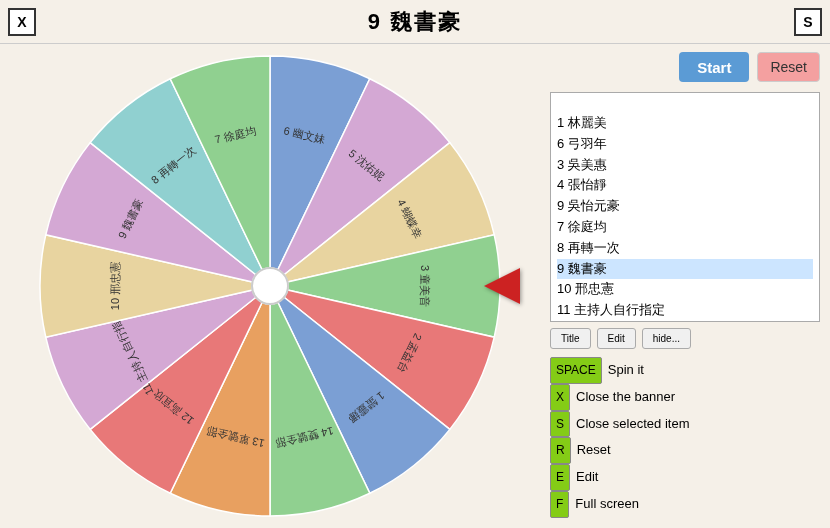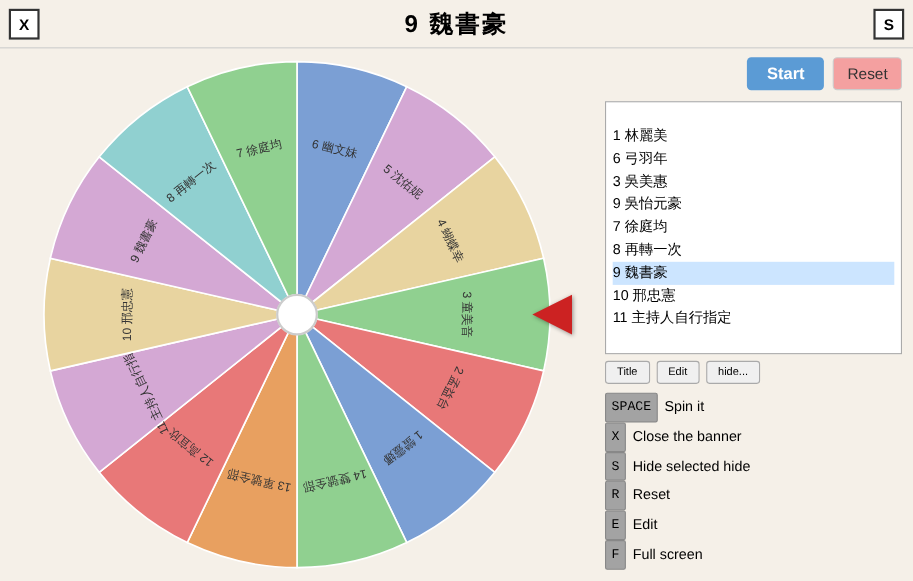--- a/index.html
+++ b/index.html
@@ -153,24 +153,24 @@
     }
 
     .shortcut-row {
       display: flex;
       align-items: center;
       gap: 6px;
     }
 
     .key-badge {
       border: 1px solid #888;
-      background: #a3a3a3;
+      background: #84cc16;
       padding: 1px 5px;
       font-size: 12px;
-      font-family: Liberation Mono, monospace;
+      font-family: Liberation Sans, sans-serif;
       border-radius: 2px;
       min-width: 18px;
       text-align: center;
     }
 
     
     #wheel-container {
       position: relative;
       width: 480px;
       height: 480px;
@@ -247,20 +247,21 @@
   <div id="right-panel">
     <div id="top-buttons">
       <button id="start-btn">Start</button>
       <button id="reset-btn">Reset</button>
     </div>
 
     <div id="name-list">
         <div>1 林麗美</div>
         <div>6 弓羽年</div>
         <div>3 吳美惠</div>
+        <div>4 張怡靜</div>
         <div>9 吳怡元豪</div>
         <div>7 徐庭均</div>
         <div>8 再轉一次</div>
         <div class="selected">9 魏書豪</div>
         <div>10 邢忠憲</div>
         <div>11 主持人自行指定</div>
       </div>
 
     <div id="list-buttons">
       <button class="list-btn">Title</button>
@@ -272,21 +273,21 @@
         <div class="shortcut-row">
           <span class="key-badge">SPACE</span>
           <span>Spin it</span>
         </div>
         <div class="shortcut-row">
           <span class="key-badge">X</span>
           <span>Close the banner</span>
         </div>
         <div class="shortcut-row">
           <span class="key-badge">S</span>
-          <span>Hide selected hide</span>
+          <span>Close selected item</span>
         </div>
         <div class="shortcut-row">
           <span class="key-badge">R</span>
           <span>Reset</span>
         </div>
         <div class="shortcut-row">
           <span class="key-badge">E</span>
           <span>Edit</span>
         </div>
         <div class="shortcut-row">

